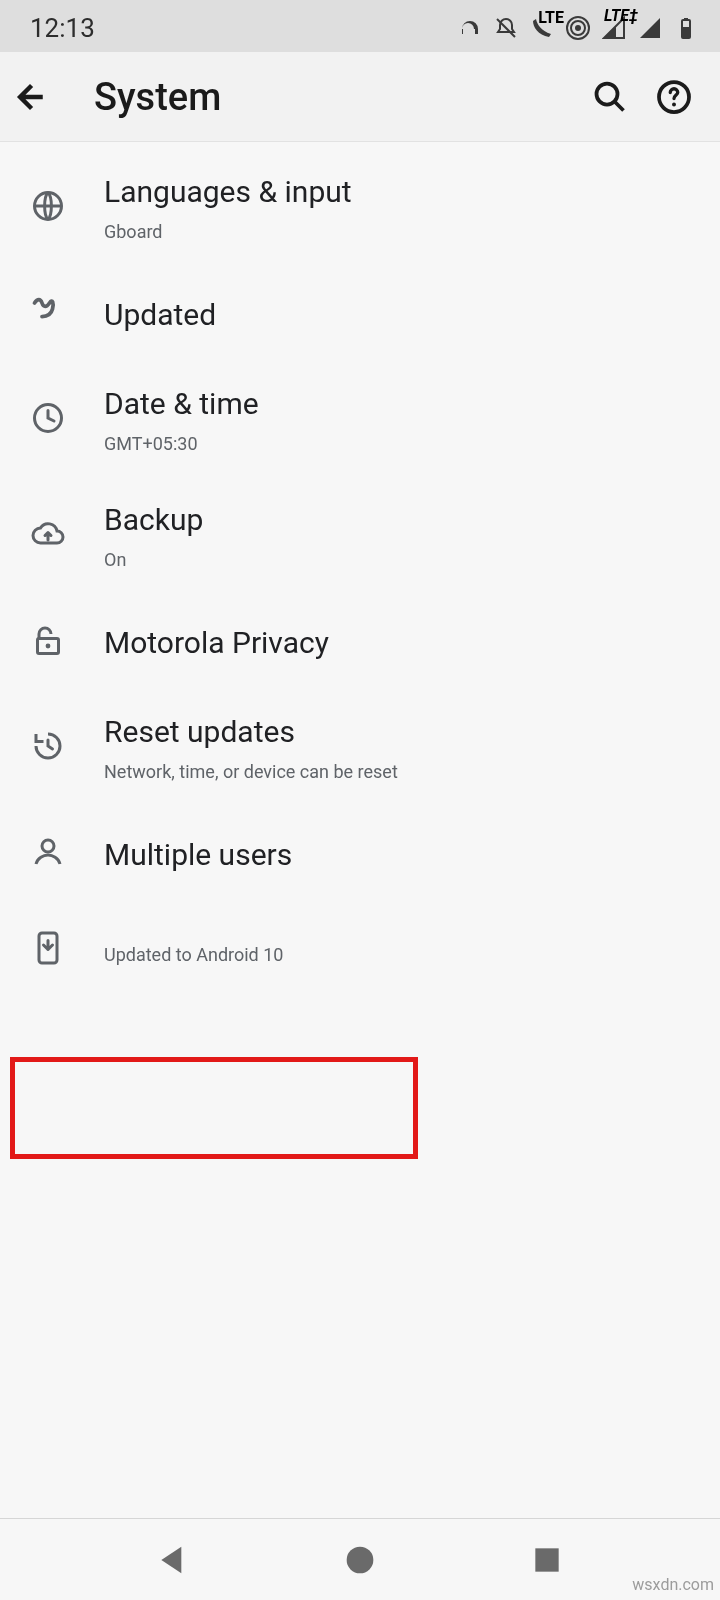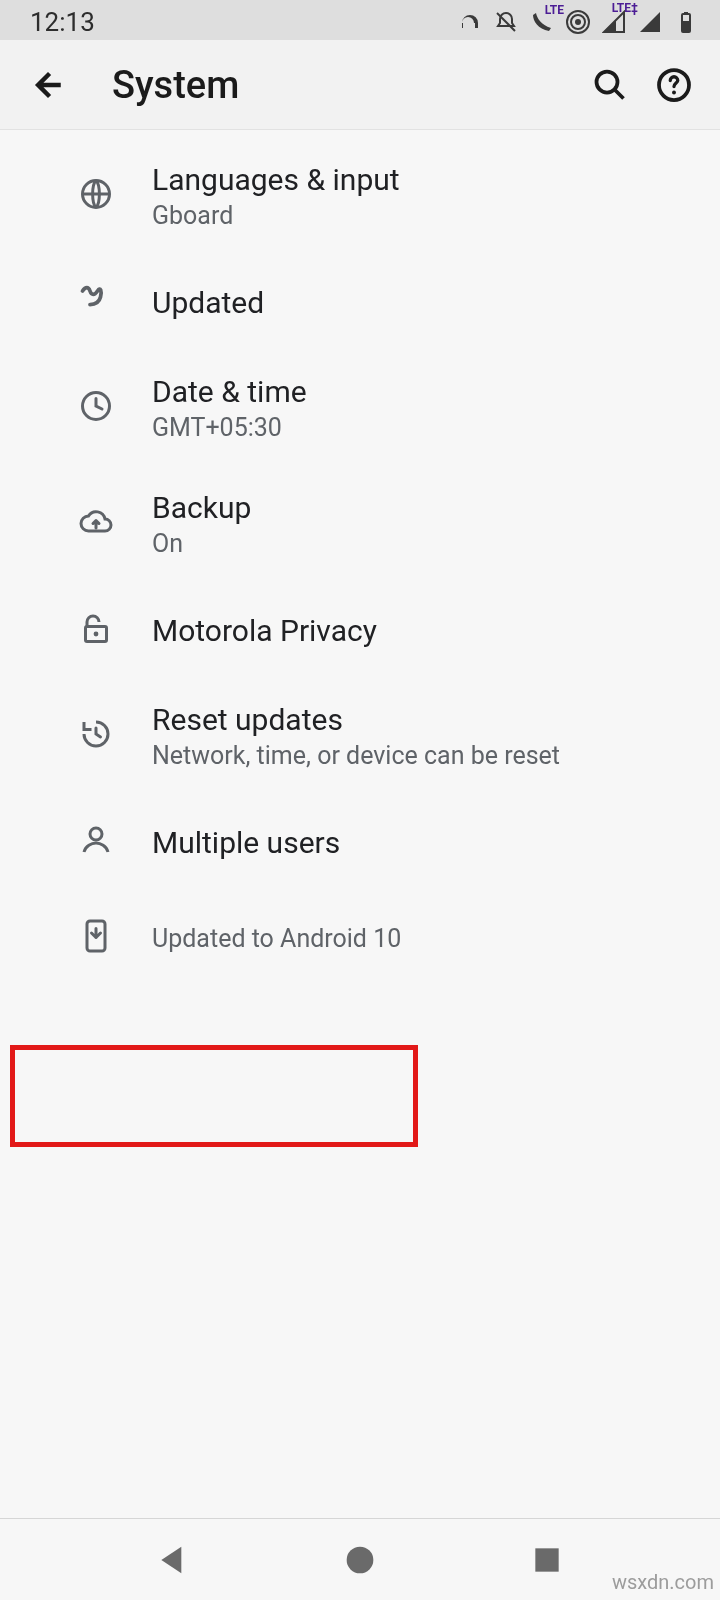--- a/index.html
+++ b/index.html
@@ -6,42 +6,42 @@
   body {
     width: 720px;
     height: 1600px;
     font-family: Roboto, Arial, sans-serif;
     background: #f7f7f7;
     color: #202124;
     position: relative;
     overflow: hidden;
   }
   .status-bar {
-    height: 40px;
+    height: 52px;
     background: #dedede;
     display: flex;
     align-items: center;
     padding: 4px 20px 0 30px;
     font-size: 26px;
     color: #2d2d2d;
     font-weight: 400;
   }
   .status-left { display: flex; align-items: center; gap: 14px; }
   .status-right { margin-left: auto; display: flex; align-items: center; gap: 8px; }
   .status-right .sicon { width: 28px; height: 28px; display:inline-flex; align-items:center; justify-content:center; }
   .status-right svg { width: 24px; height: 24px; fill: #3a3a3a; }
-  .lte-badge { font-size: 12px; font-weight: 700; color:#4c1d95; line-height:1; }
+  .lte-badge { font-size: 16px; font-weight: 700; color:#000000; line-height:1; }
 
   .app-bar {
     height: 90px;
     background: #f2f2f2;
     border-bottom: 1px solid #e2e2e2;
     display: flex;
     align-items: center;
-    padding: 0 18px 0 22px;
+    padding: 0 18px 0 4px;
   }
   .app-bar .back { width: 52px; height: 52px; display:flex; align-items:center; justify-content:center; }
   .app-bar .title {
     font-size: 38px;
     font-weight: 500;
     margin-left: 38px;
     color: #1b1b1b;
   }
   .app-bar .spacer { flex: 1; }
   .app-bar .action { width: 56px; height: 56px; display:flex; align-items:center; justify-content:center; margin-left: 8px; }
@@ -59,21 +59,21 @@
   .row .icon-cell {
     width: 80px;
     display: flex;
     align-items: center;
     justify-content: flex-start;
     padding-left: 6px;
   }
   .row .icon-cell svg { width: 36px; height: 36px; fill: #5f6368; }
   .row .text-cell { flex: 1; display: flex; flex-direction: column; gap: 4px; }
   .row .primary { font-size: 30px; color: #202124; font-weight: 400; }
-  .row .secondary { font-size: 25px; color: #5f6368; }
+  .row .secondary { font-size: 18px; color: #5f6368; margin-top: 8px; }
 
   .highlight {
     position: absolute;
     border: 5px solid #e21918;
     left: 10px;
     width: 408px;
     top: 915px;
     height: 102px;
     pointer-events: none;
   }
@@ -87,21 +87,21 @@
     display: flex;
     align-items: center;
     justify-content: space-around;
     padding: 0 80px;
   }
   .nav-bar .nbtn { width: 40px; height: 40px; display:flex; align-items:center; justify-content:center; }
   .watermark {
     position: absolute;
     right: 6px;
     bottom: 6px;
-    font-size: 20px;
+    font-size: 16px;
     color: #9c9c9c;
   }
 </style>
 </head>
 <body>
 
 <div class="status-bar">
   <div class="status-left">
     <span>12:13</span>
     <span class="sicon">
@@ -140,21 +140,21 @@
           <circle cx="12" cy="12" r="3" fill="#3a3a3a"></circle>
           <circle cx="12" cy="12" r="7" fill="none" stroke="#3a3a3a" stroke-width="2"></circle>
           <circle cx="12" cy="12" r="11" fill="none" stroke="#3a3a3a" stroke-width="2"></circle>
         </svg>
     </span>
     <span class="sicon" style="position:relative;">
       <svg viewBox="0 0 24 24">
           <path d="M2 22L22 2v20z" fill="none" stroke="#3a3a3a" stroke-width="2"></path>
           <path d="M2 22L14 10v12z" fill="#3a3a3a"></path>
         </svg>
-      <span class="lte-badge" style="position:absolute; top:-6px; right:-10px;">LTE‡</span>
+      <span class="lte-badge" style="position:absolute; top:-6px; right:-10px;font-style:italic;">LTE‡</span>
     </span>
     <span class="sicon">
       <svg viewBox="0 0 24 24">
           <path d="M2 22L22 2v20z" fill="#3a3a3a"></path>
         </svg>
     </span>
     <span class="sicon">
       <svg viewBox="0 0 24 24">
           <rect x="8" y="4" width="8" height="18" rx="1" fill="none" stroke="#3a3a3a" stroke-width="2"></rect>
           <rect x="10" y="2" width="4" height="2" fill="#3a3a3a"></rect>
@@ -180,21 +180,21 @@
   </div>
   <div class="action">
     <svg viewBox="0 0 24 24">
         <circle cx="12" cy="12" r="10" fill="none" stroke-width="2.5"></circle>
         <path d="M9.5 9a2.5 2.5 0 115 0c0 1.5-2.5 2-2.5 4" fill="none" stroke-width="2.2" stroke-linecap="round"></path>
         <circle cx="12" cy="17" r="1.3" fill="#1b1b1b" stroke="none"></circle>
       </svg>
   </div>
 </div>
 
-<div class="content" style="position:relative;padding-left:48px;">
+<div class="content" style="position:relative;">
 
   <div class="row">
     <div class="icon-cell">
         <span>
       <svg viewBox="0 0 24 24">
             <circle cx="12" cy="12" r="9" fill="none" stroke="#5f6368" stroke-width="2"></circle>
             <path d="M3 12h18M12 3c3 3 3 15 0 18M12 3c-3 3-3 15 0 18" fill="none" stroke="#5f6368" stroke-width="2"></path>
           </svg>
     </span>
       </div>

